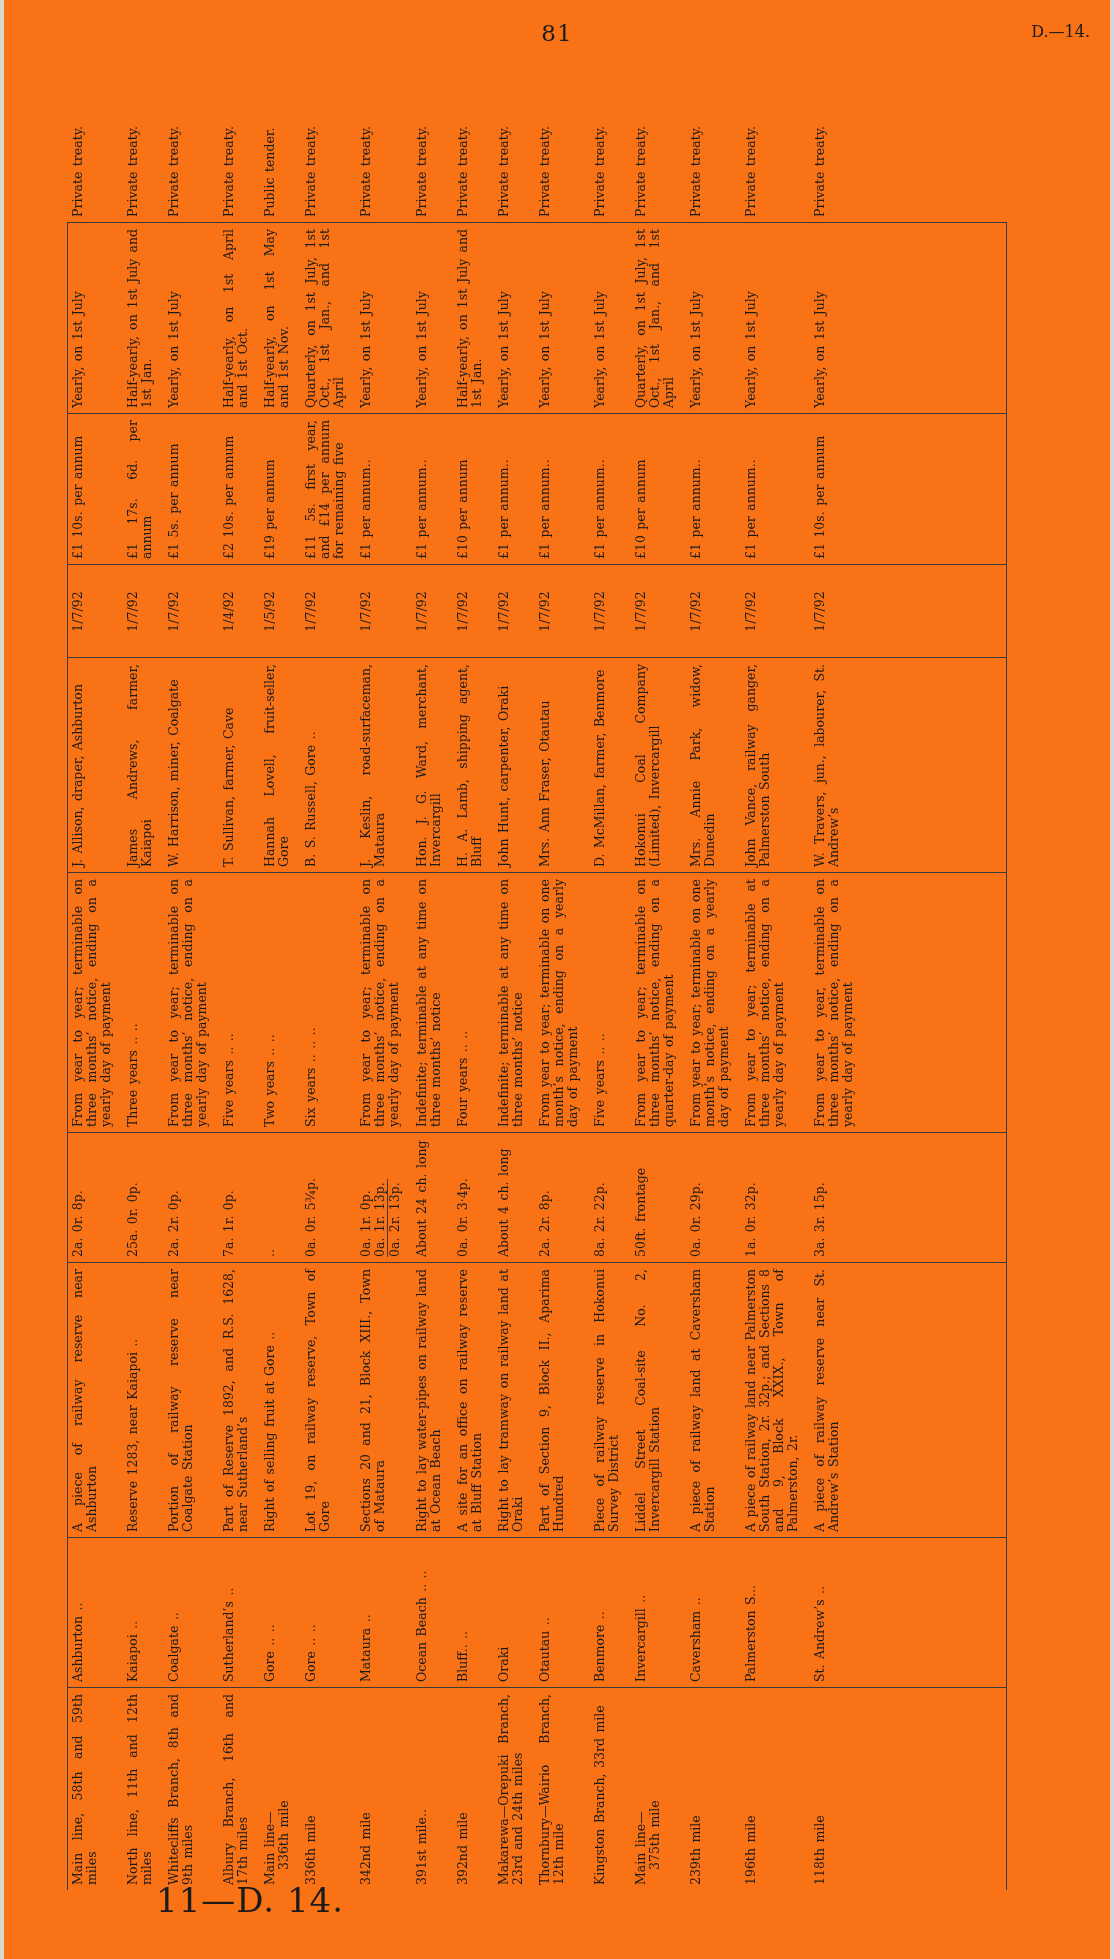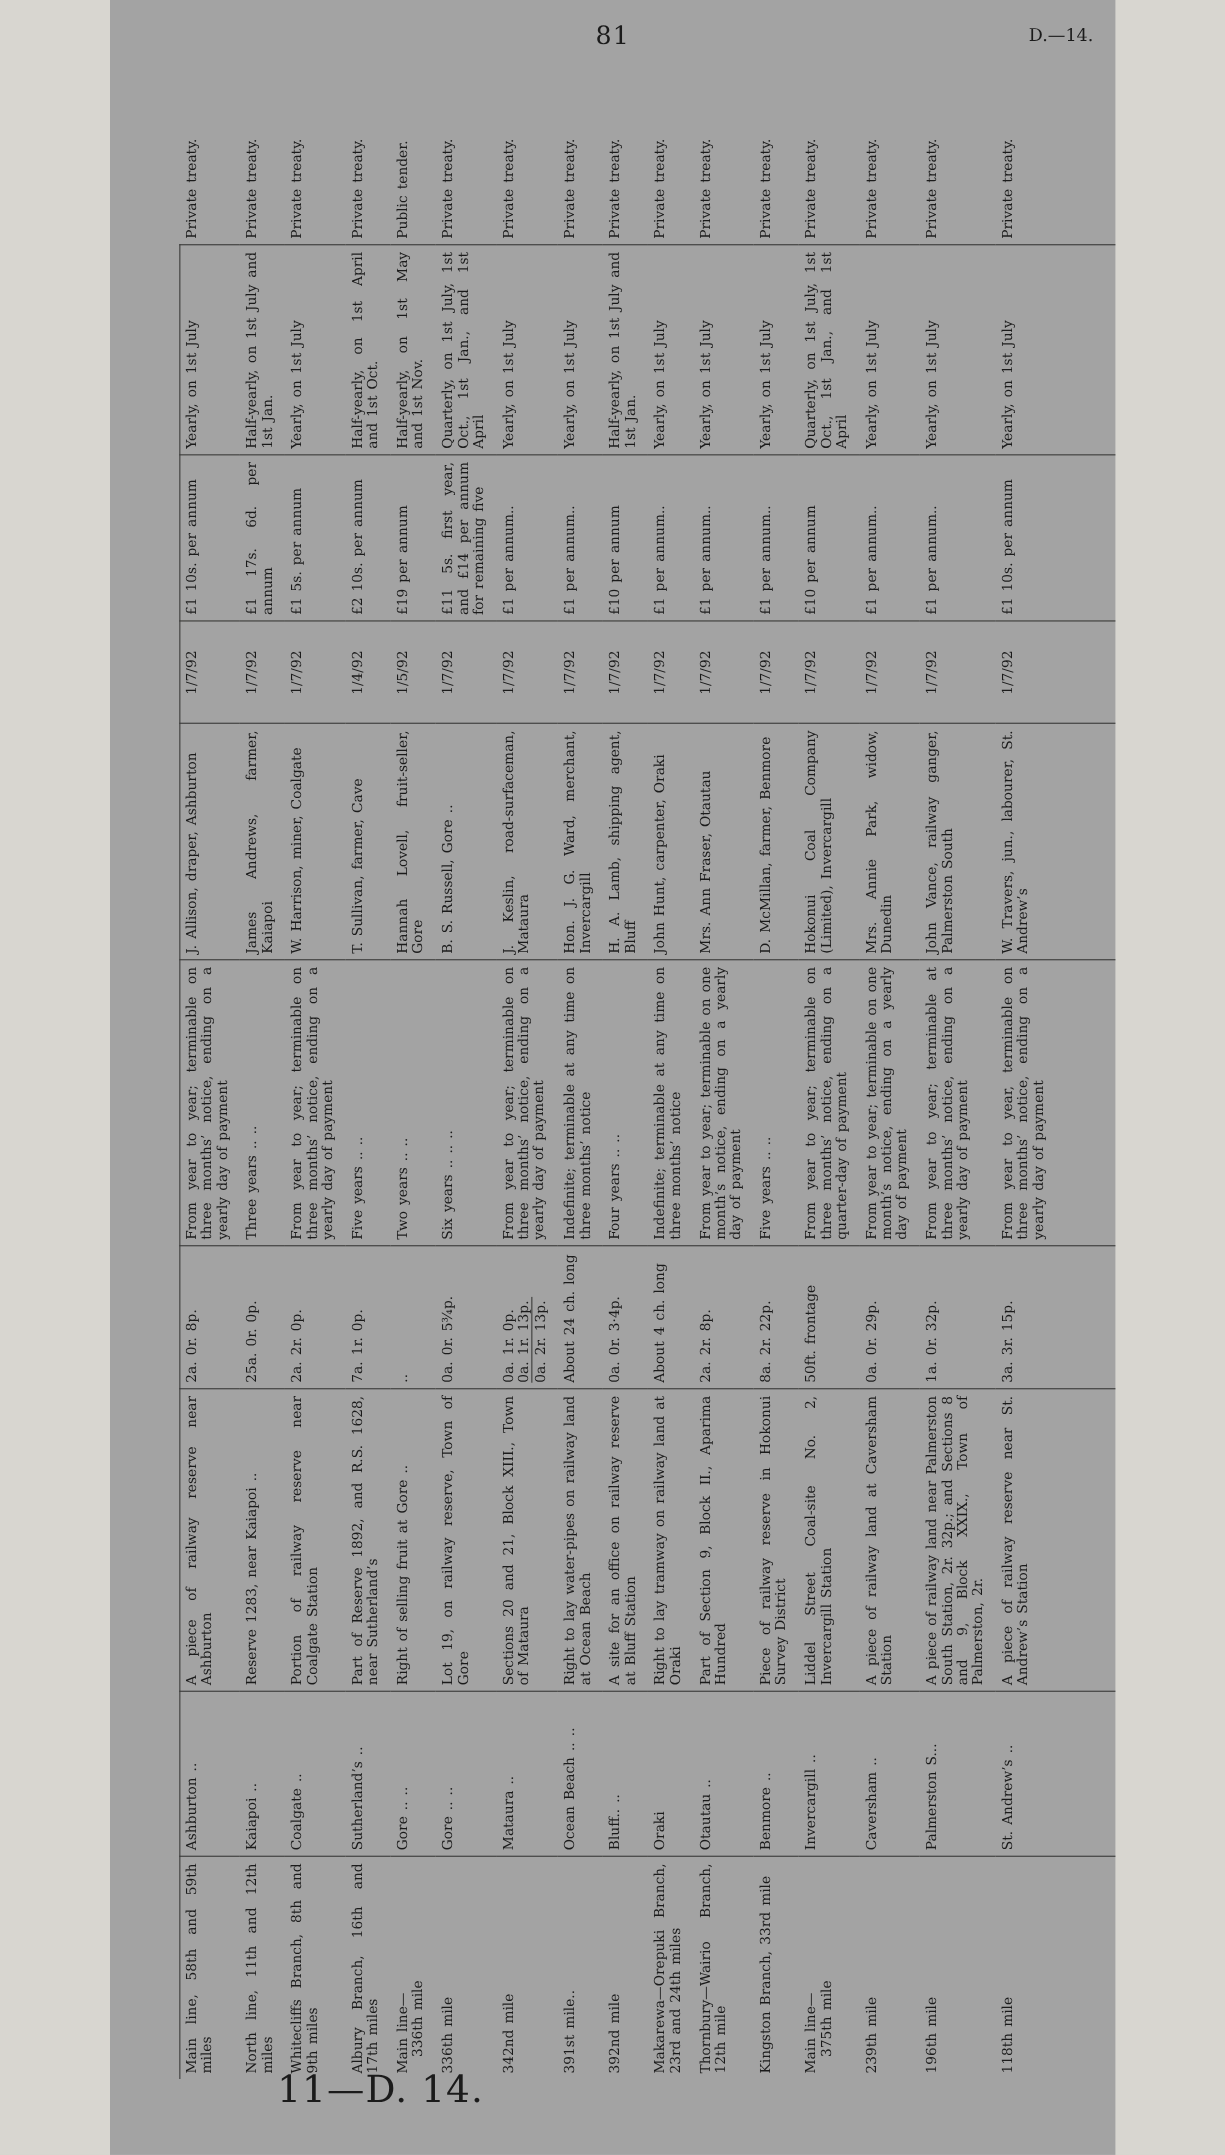--- a/index.html
+++ b/index.html
@@ -1,20 +1,20 @@
 <!DOCTYPE html>
 <html><head>
 <meta charset="utf-8">
 <style>
   html,body{margin:0;padding:0;background:#d8d6d0;}
   .page{
     position:relative;
-    width:914px;height:1959px;
+    width:1106px;height:1959px;
     margin:0 auto;
-    background:#a3a3a3;
+    background:#f97316;
     overflow:hidden;
     font-family:"DejaVu Serif", serif;
     color:#1b1b1b;
   }
   .page-number{
     position:absolute;top:20px;left:50%;transform:translateX(-50%);
     font-size:23px;letter-spacing:1px;
   }
   .doc-ref{
     position:absolute;top:22px;right:20px;

